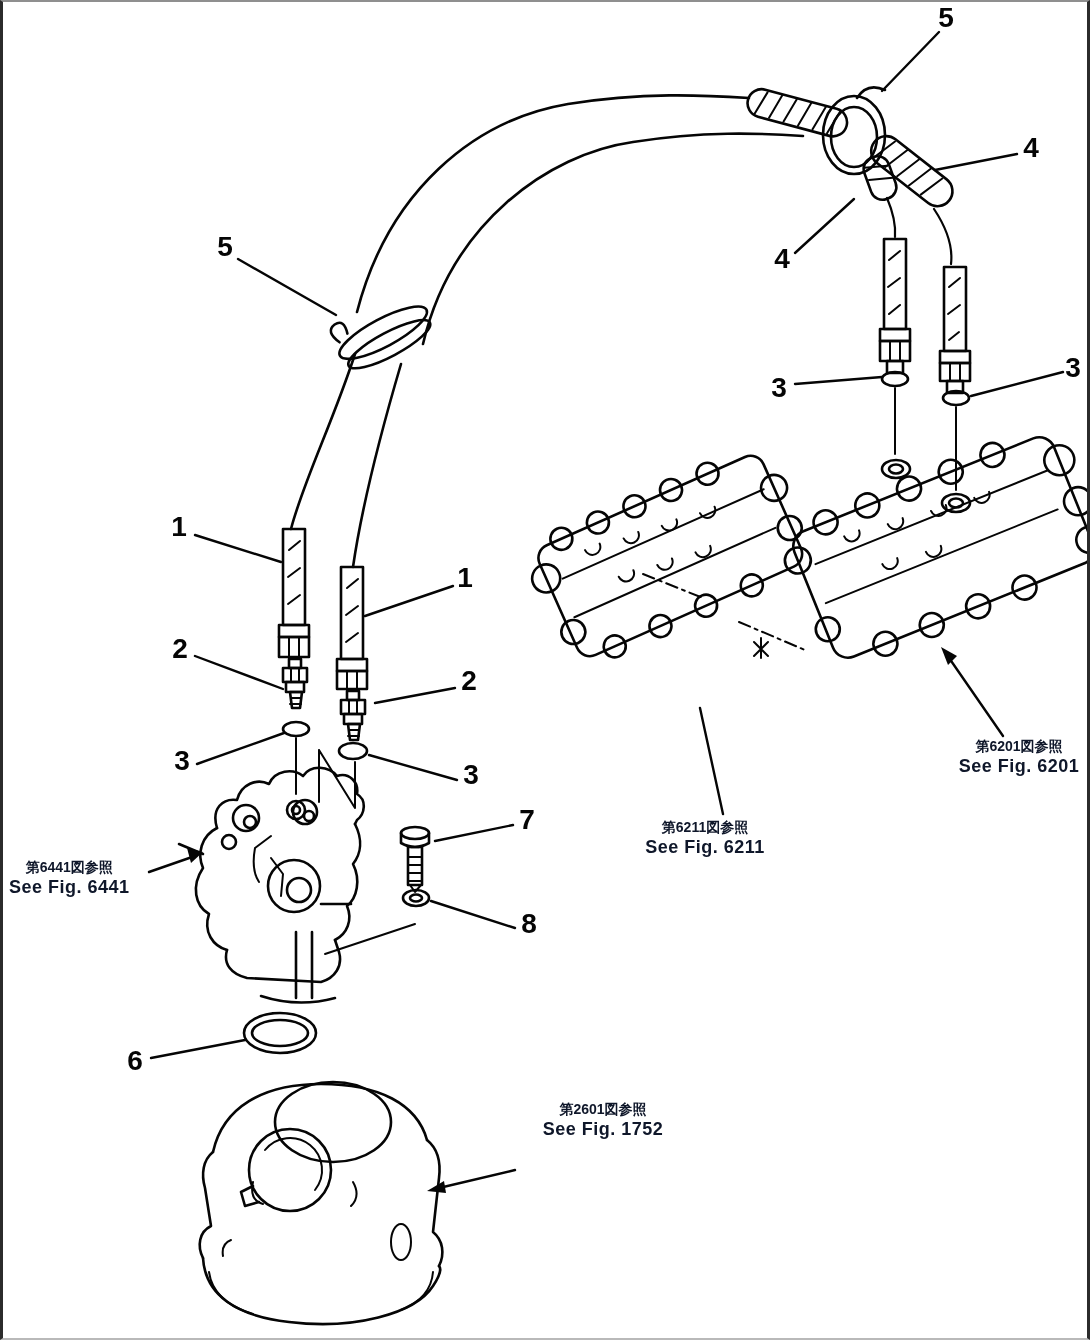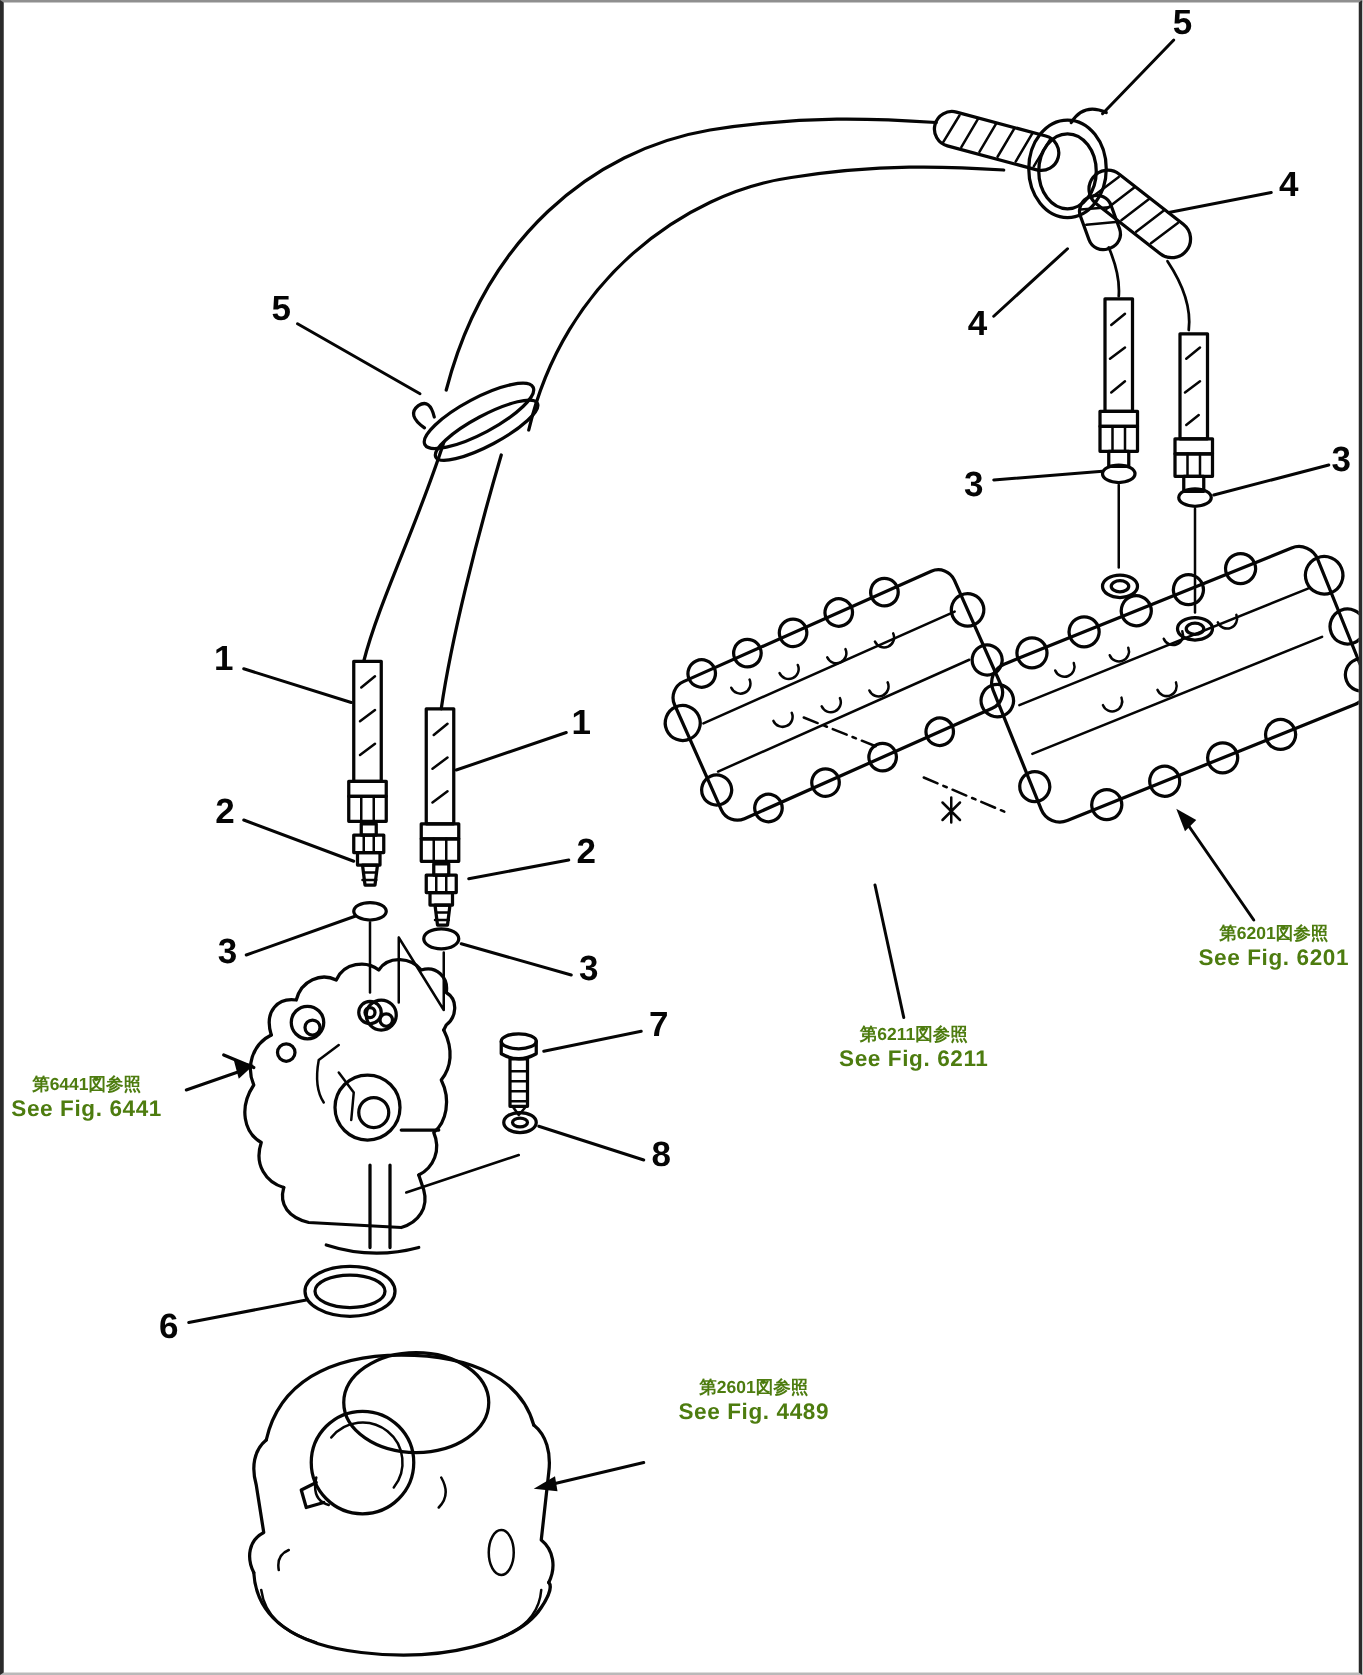--- a/index.html
+++ b/index.html
@@ -23,21 +23,21 @@
     font-weight:bold;
     font-size:28px;
     line-height:1;
     color:#050505;
     white-space:nowrap;
   }
   .figref{
     position:absolute;
     transform:translateX(-50%);
     text-align:center;
-    color:#4d7c0f;
+    color:#0f172a;
     white-space:nowrap;
   }
   .figref.left-align{transform:none;text-align:center;}
   .figref .jp{font-size:14px;font-weight:bold;line-height:1.3;display:block;}
   .figref .en{font-size:18px;font-weight:bold;letter-spacing:.5px;line-height:1.25;display:block;}
 </style>
 </head>
 <body>
 
 <div class="stage">
@@ -291,26 +291,26 @@
   <div class="callout" style="left:776px;top:372px">3</div>
   <div class="callout" style="left:1070px;top:352px">3</div>
   <div class="callout" style="left:524px;top:804px">7</div>
   <div class="callout" style="left:526px;top:908px">8</div>
   <div class="callout" style="left:132px;top:1045px">6</div>
 
   <div class="figref left-align" style="left:6px;top:856px">
     <span class="jp">第6441図参照</span>
     <span class="en">See Fig. 6441</span>
   </div>
-  <div class="figref" style="left:728px;top:816px">
+  <div class="figref" style="left:702px;top:816px">
     <span class="jp">第6211図参照</span>
     <span class="en">See Fig. 6211</span>
   </div>
   <div class="figref" style="left:1016px;top:735px">
     <span class="jp">第6201図参照</span>
     <span class="en">See Fig. 6201</span>
   </div>
   <div class="figref" style="left:600px;top:1098px">
     <span class="jp">第2601図参照</span>
-    <span class="en">See Fig. 4489</span>
+    <span class="en">See Fig. 1752</span>
   </div>
 
 </div>
 
 </body></html>

